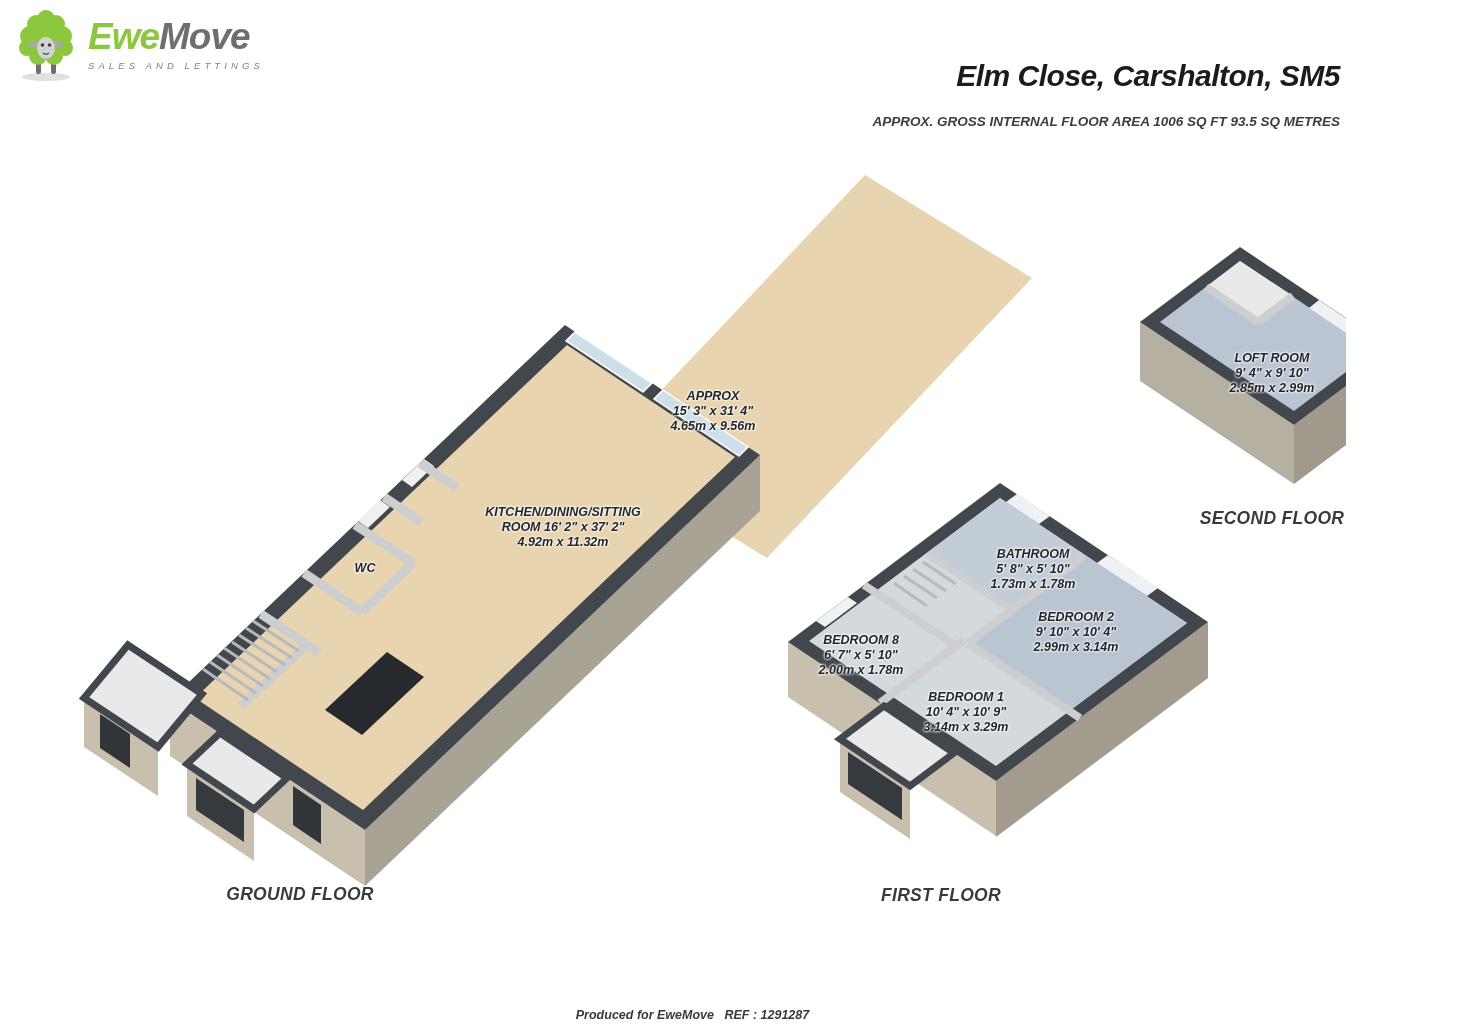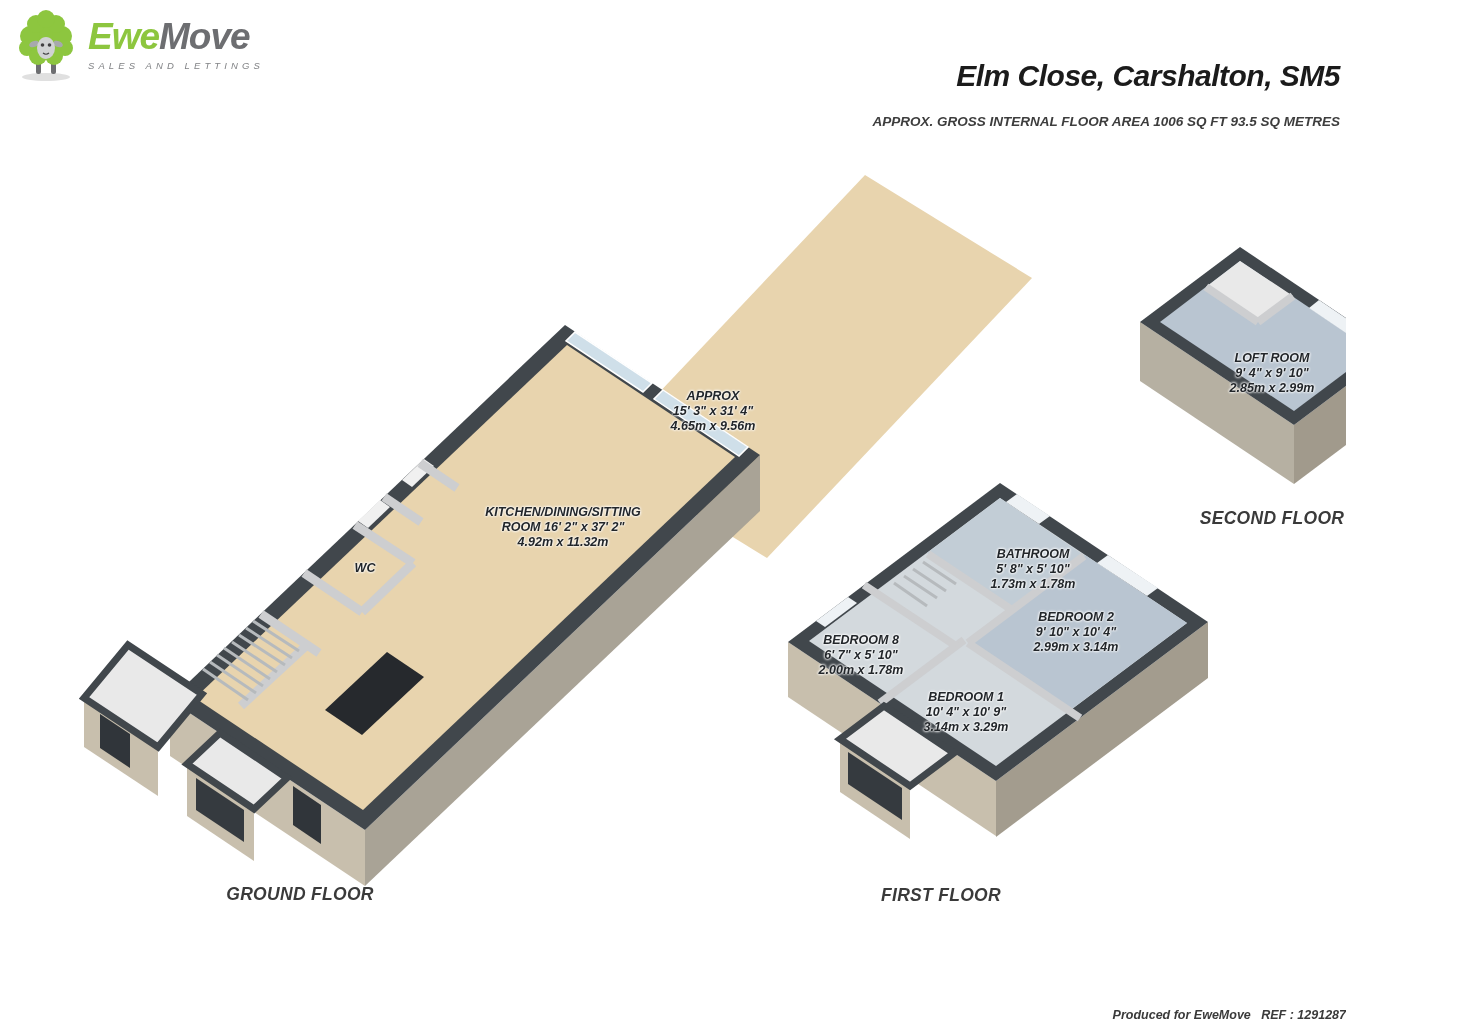--- a/index.html
+++ b/index.html
@@ -20,21 +20,21 @@
   .subtitle { margin-top:21px; font-size:13.5px; font-weight:bold; color:#3d3d3d; }
 
   
   .room-label { position:absolute; transform:translate(-50%,-50%); text-align:center;
                 font-weight:bold; font-size:12.5px; color:#22262a; line-height:1.2;
                 text-shadow:0 0 3px #fff, 0 0 3px #fff, 0 0 2px rgba(255,255,255,.9); }
   .room-label div { white-space:nowrap; }
   .room-label.flow { white-space:normal; }
   .floor-title { position:absolute; transform:translate(-50%,-50%); font-size:17.5px;
                  font-weight:bold; color:#3a3a3a; white-space:nowrap; letter-spacing:0.3px; }
-  .footer { position:absolute; left:0; right:0; top:1008px; text-align:right;
+  .footer { position:absolute; left:0; right:0; top:1008px; text-align:center;
             font-size:12.5px; font-weight:bold; color:#3a3a3a; white-space:pre;padding-left:39px; }
 </style>
 </head>
 <body>
 
 <div class="page">
 
   <svg class="plan-svg" width="1462" height="1025" viewBox="0 0 1462 1025">
 
     <g>

